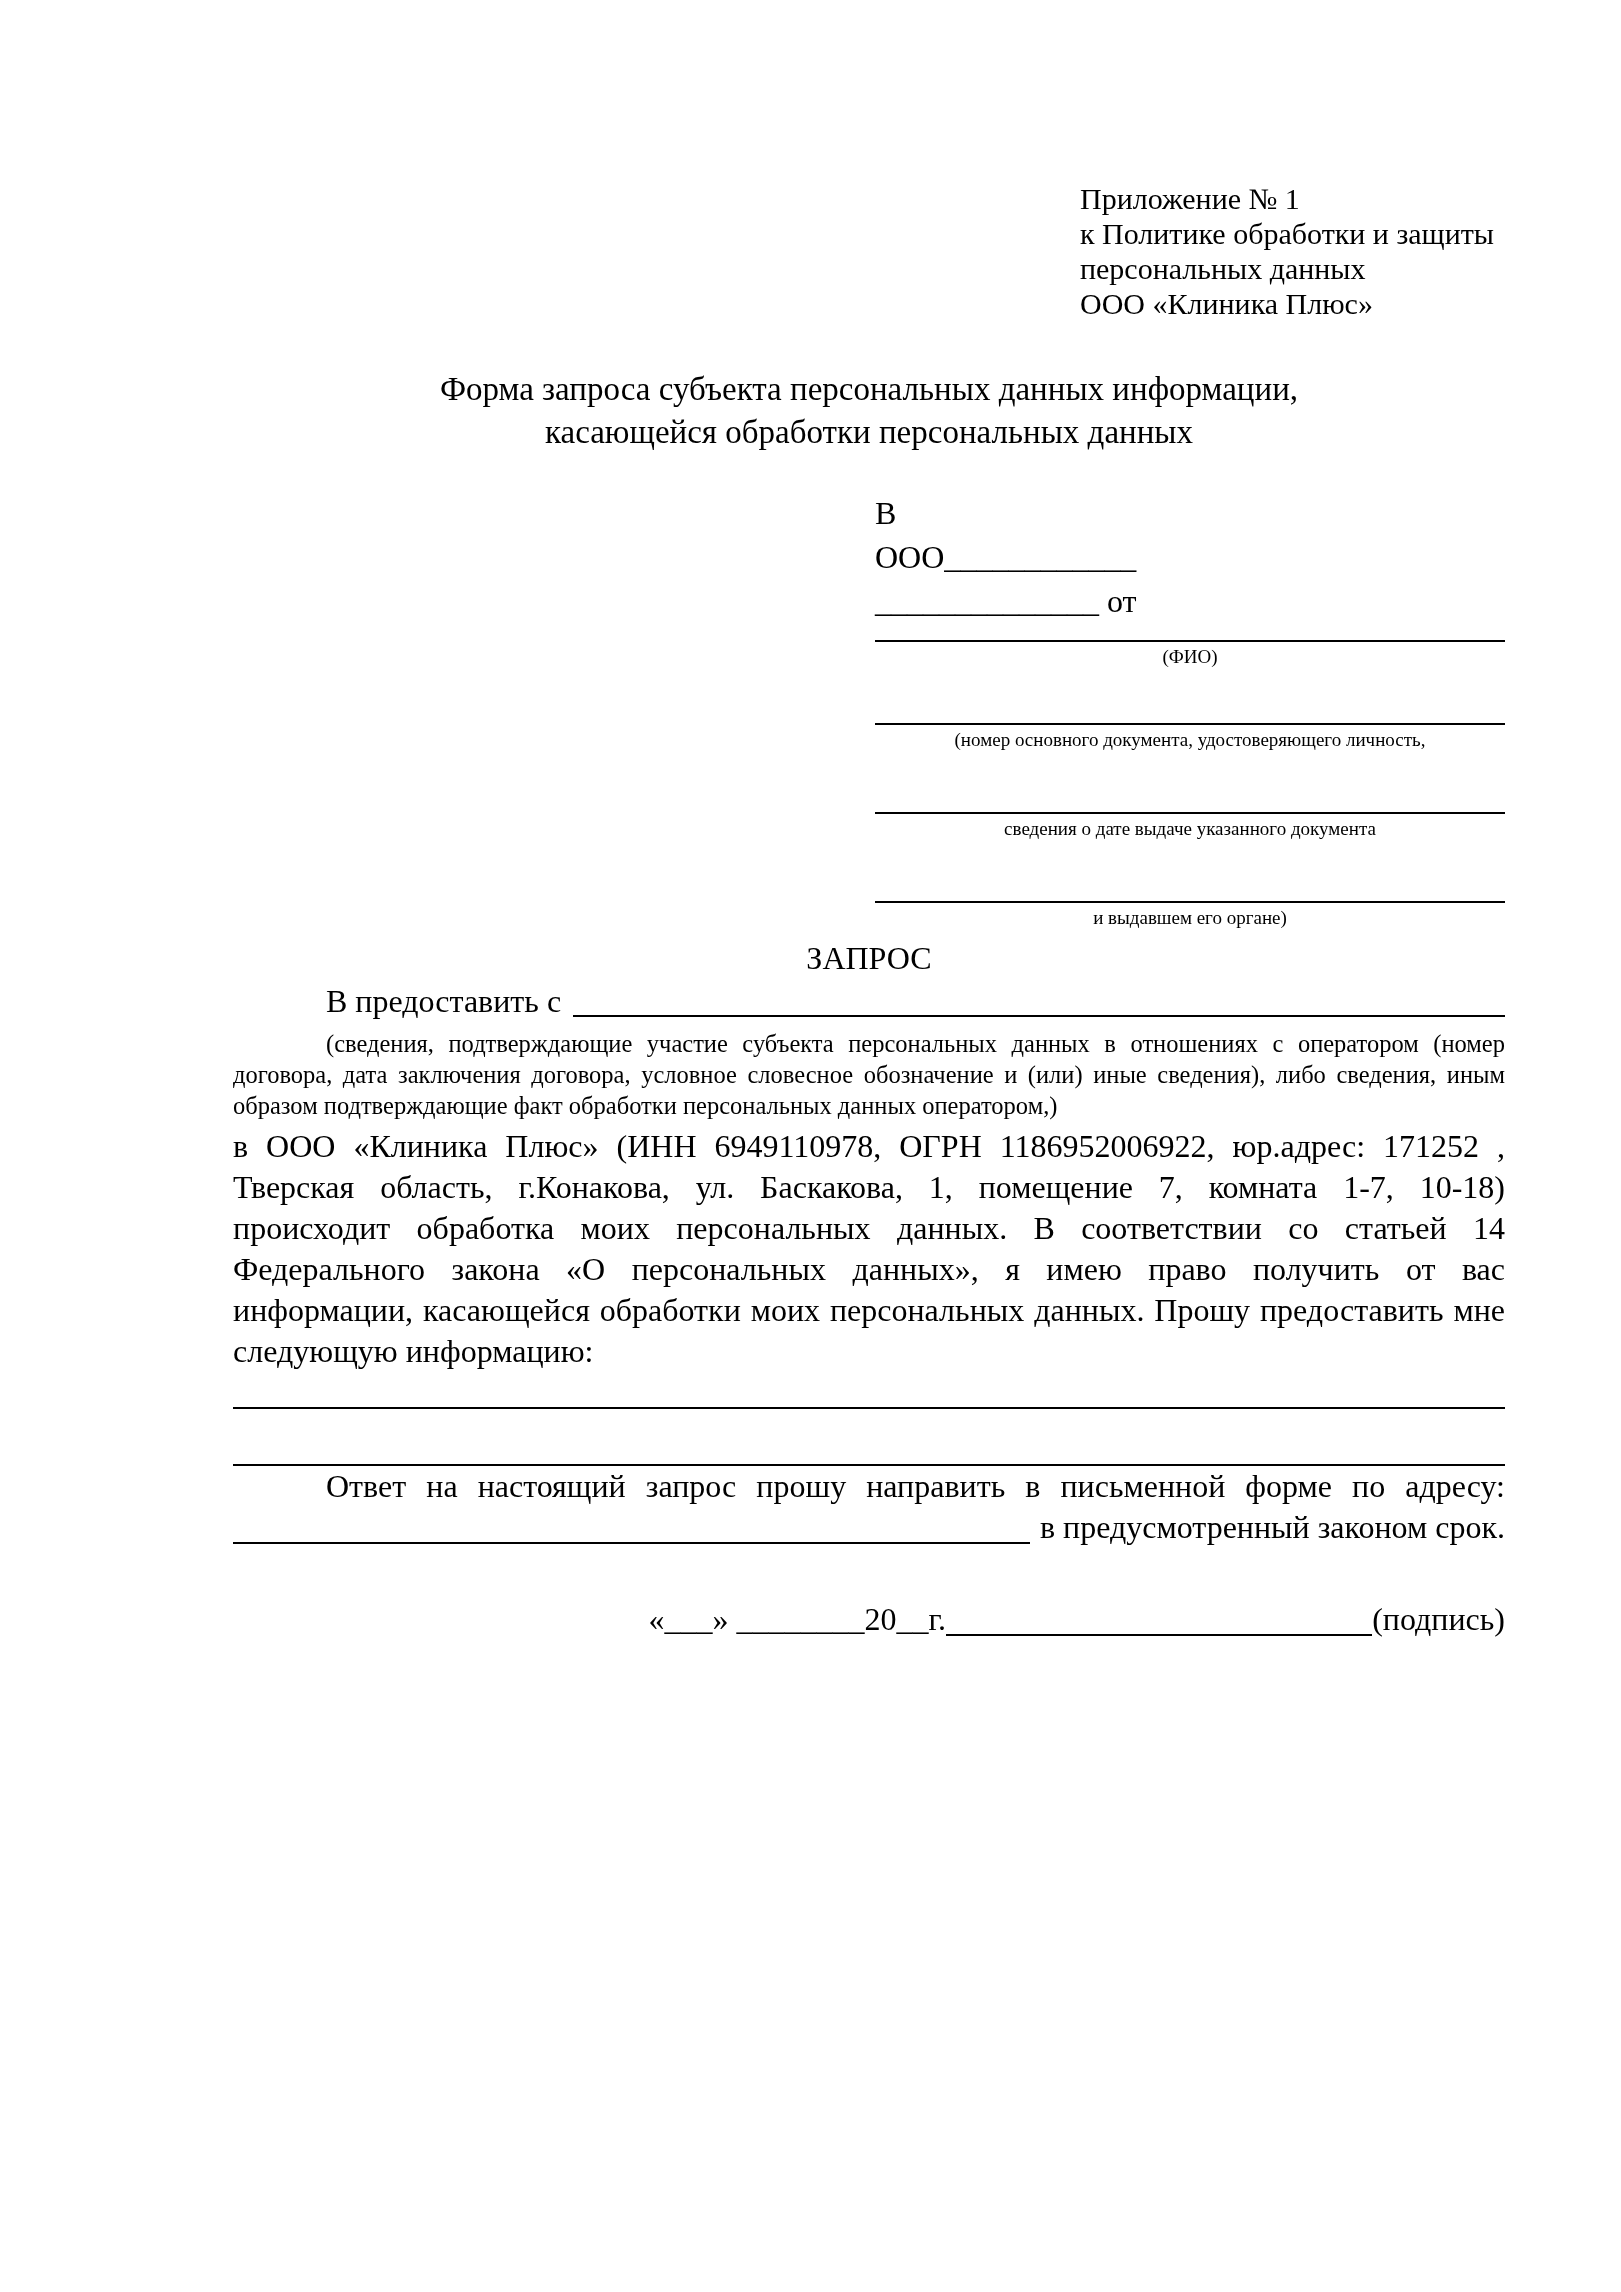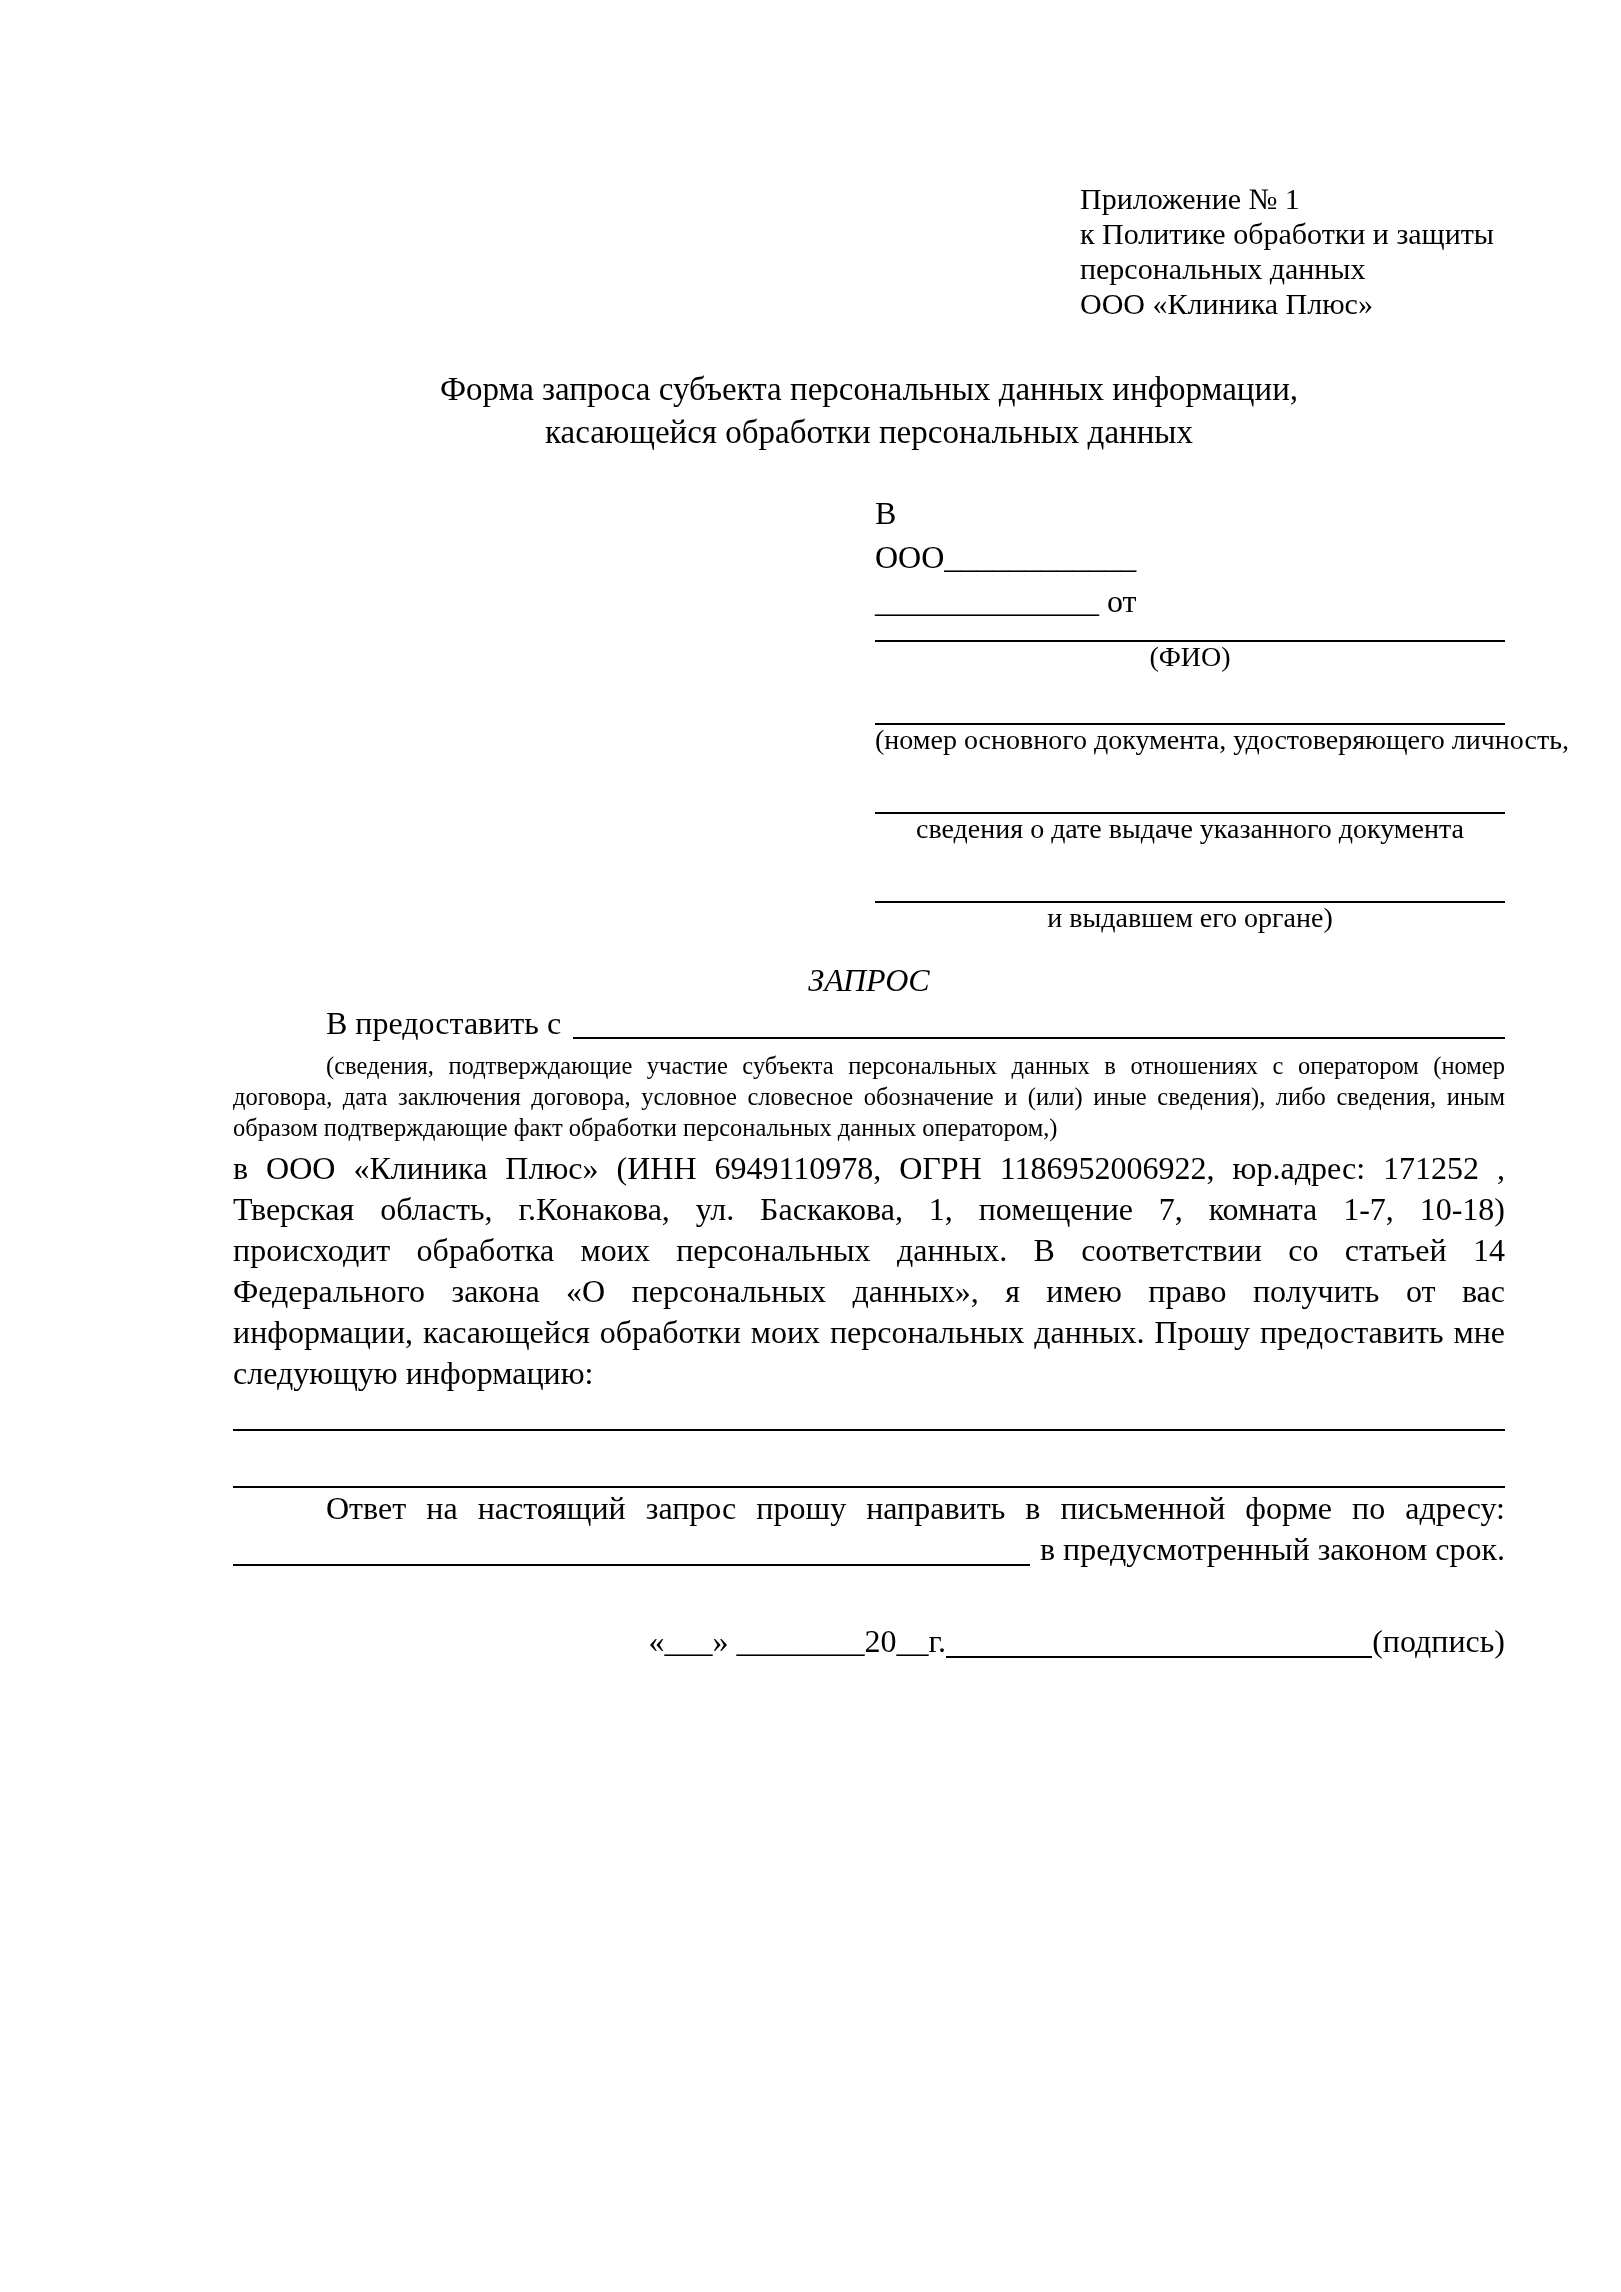--- a/index.html
+++ b/index.html
@@ -16,27 +16,27 @@
     overflow: hidden;
   }
   
   .appendix { margin-left: 847px; font-size: 30px; line-height: 35px; }
   
   .title { margin-top: 47px; text-align: center; font-weight: normal; font-size: 33px; line-height: 43px; }
   
   .addressee { margin-top: 37px; margin-left: 642px; font-size: 32px; }
   .addr-line { line-height: 44px; white-space: pre; }
   .addr-field .rule { height: 13.7px; border-bottom: 2.9px solid #000; }
-  .addr-field .caption { text-align: center; font-size: 28px; line-height: 29px; white-space: nowrap; }
+  .addr-field .caption { text-align: center; font-size: 19px; line-height: 29px; white-space: nowrap; }
   .addr-field.f1 .rule { margin-top: 2.9px; }
   .addr-field.f2 .rule { margin-top: 39px; }
   .addr-field.f3 .rule { margin-top: 44px; }
   .addr-field.f4 .rule { margin-top: 44px; }
   
-  .zapros { margin-top: 28px; text-align: center; font-size: 32px; line-height: 41px; font-style: italic; }
+  .zapros { margin-top: 6px; text-align: center; font-size: 32px; line-height: 41px; }
   .intro-row { display: flex; font-size: 32px; line-height: 41px; margin-top: 2px; }
   .intro-row .prefix { white-space: pre; padding-left: 93px; }
   .intro-row .fill { flex: 1; border-bottom: 2.9px solid #000; margin: 0 0 4.9px 11.8px; }
   .note { margin: 5.9px 0 0 0; font-size: 24.5px; line-height: 31px; text-align: justify; text-indent: 93px; }
   .body-par { margin-top: 5.9px; font-size: 32px; line-height: 41px; }
   .body-par .jline { text-align: justify; text-align-last: justify; }
   .body-par .lline { text-align: left; }
   
   .big-rule { border-bottom: 2.9px solid #000; }
   .big-rule.r1 { height: 35px; }

